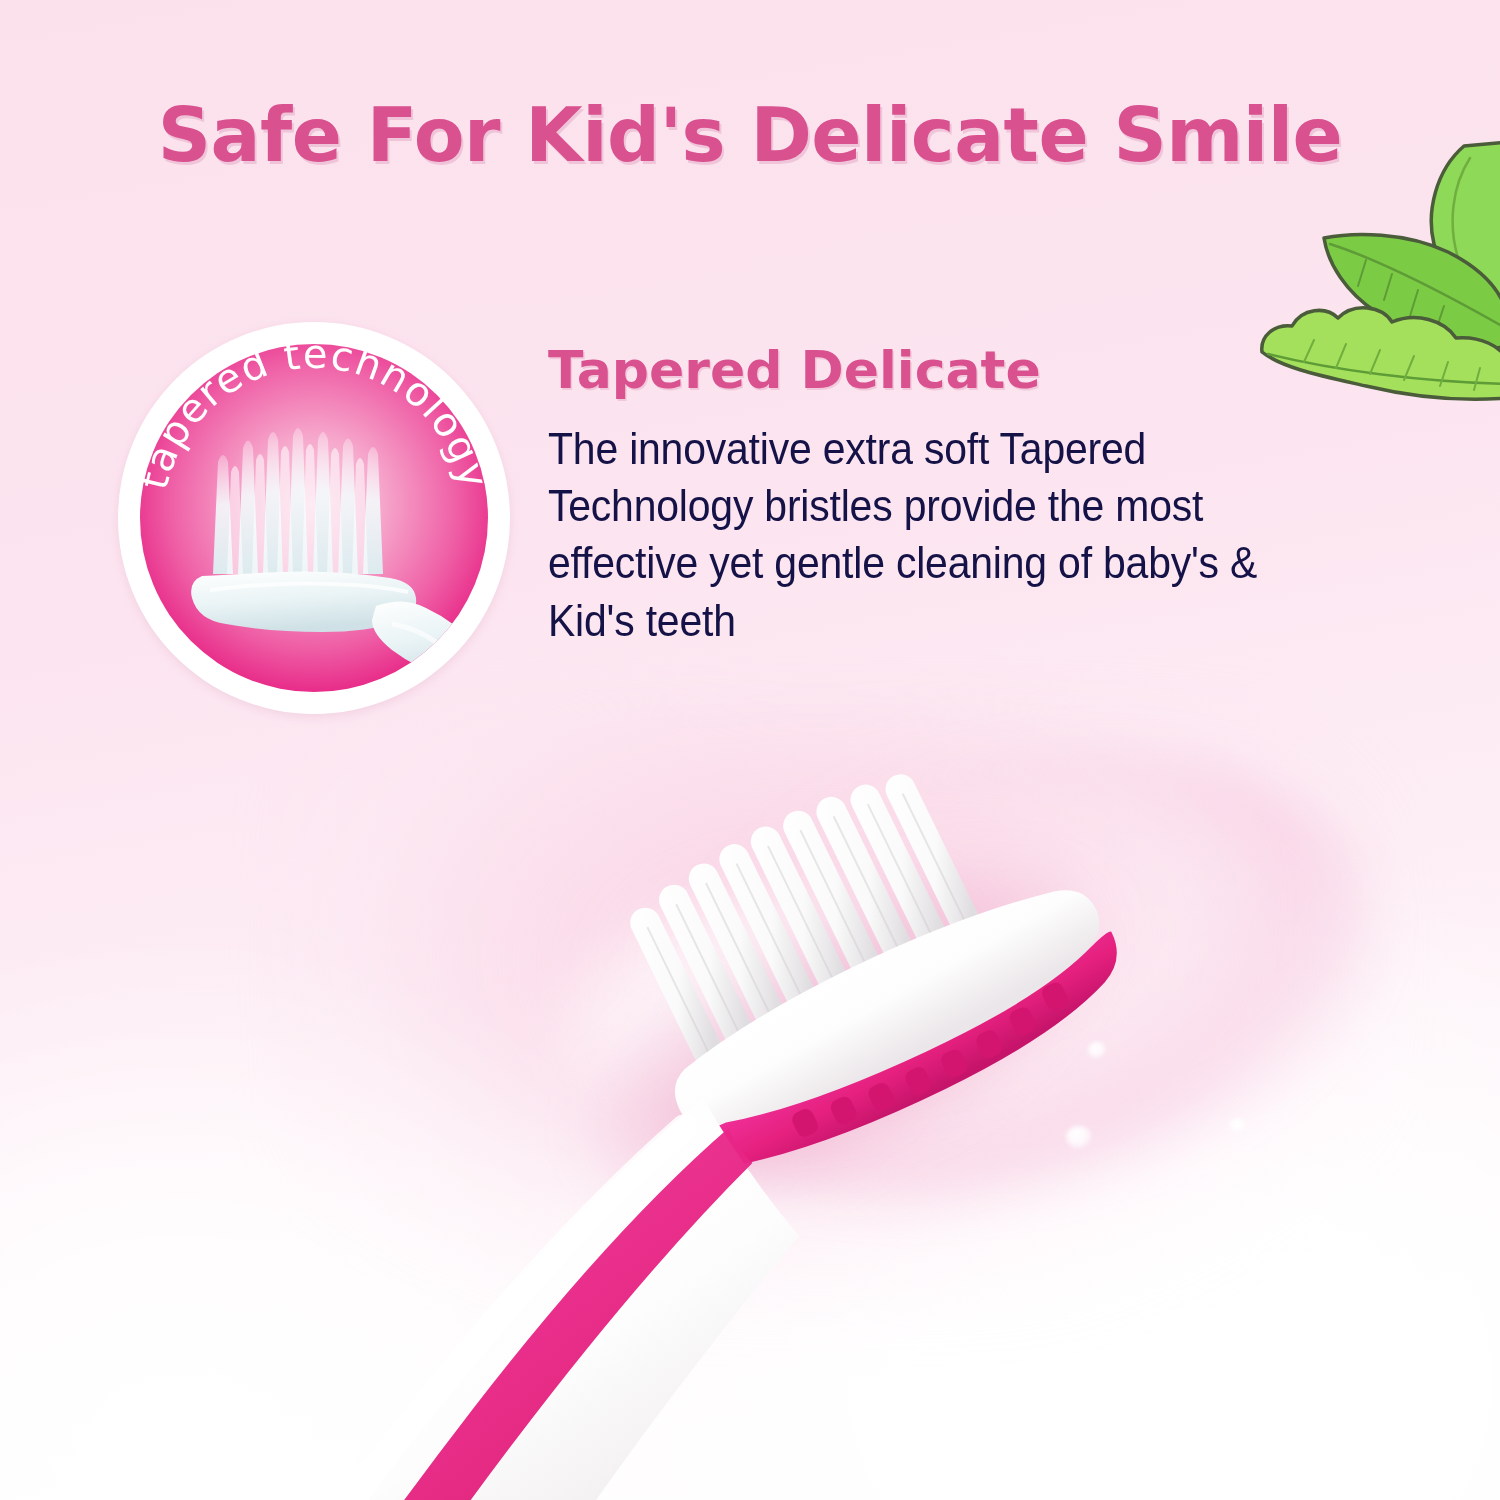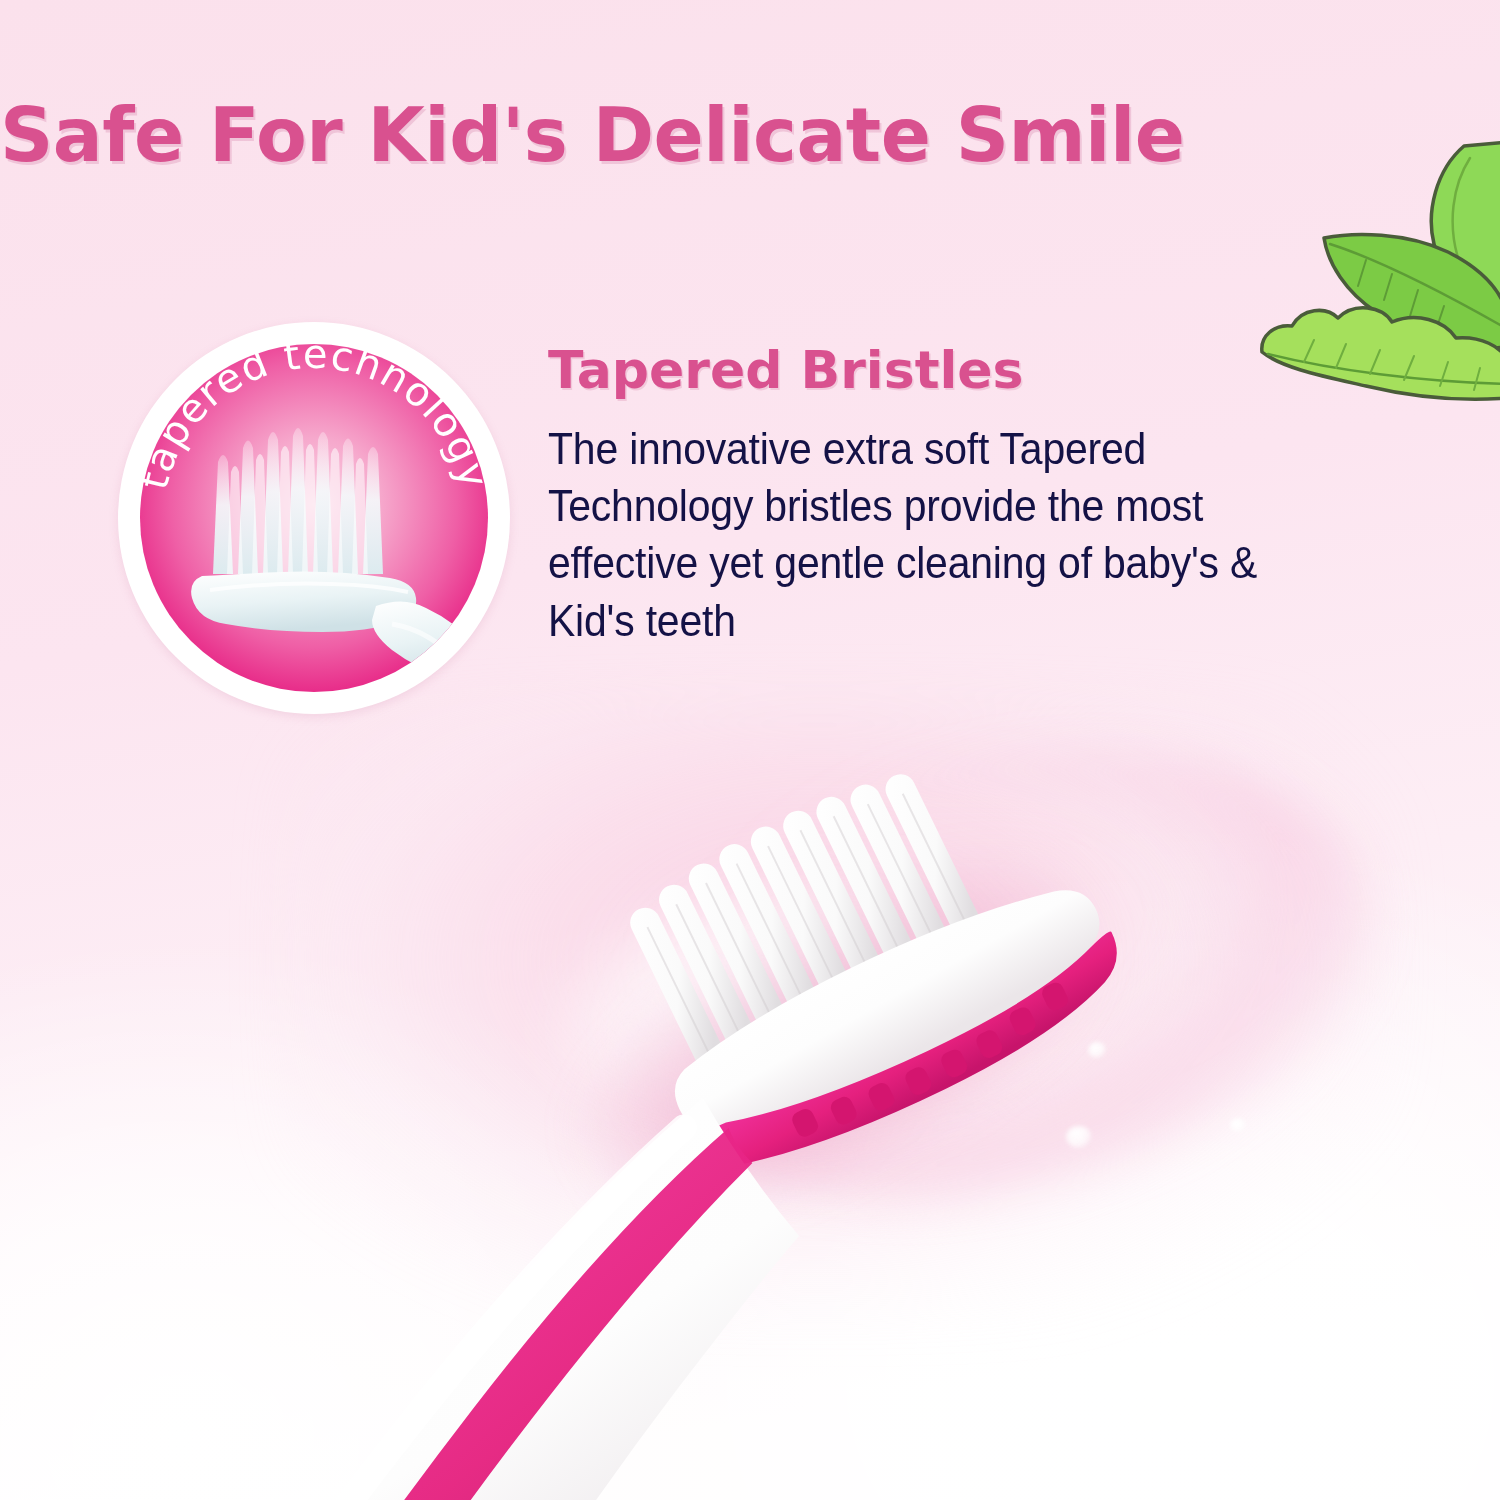--- a/index.html
+++ b/index.html
@@ -66,20 +66,21 @@
     background: radial-gradient(circle at 40% 35%, #ffffff 0%, rgba(255,255,255,0.7) 55%, rgba(255,255,255,0) 80%);
     filter: blur(2px);
   }
 
   
   .headline {
     position: absolute;
     left: 0;
     top: 92px;
     width: 1500px;
+    text-align: center;
     font-family: "DejaVu Sans", sans-serif;
     font-weight: 700;
     font-size: 74px;
     letter-spacing: -0.5px;
     color: #d9518f;
     text-shadow: 2px 3px 0 rgba(190,60,120,0.18);
     white-space: nowrap;
   }
 
   
@@ -278,21 +279,21 @@
       <defs>
         <path id="arcPath" d="M 46 196 A 150 150 0 1 1 346 196"></path>
       </defs>
       <text class="badge-arc-text">
         <textPath href="#arcPath" startOffset="50%" text-anchor="middle">tapered technology</textPath>
       </text>
     </svg>
   </div>
 
   <div class="feature">
-    <h2 class="feature-title">Tapered Bristles</h2>
+    <h2 class="feature-title">Tapered Delicate</h2>
     <p class="feature-body">The innovative extra soft Tapered Technology bristles provide the most effective yet gentle cleaning of baby's &amp; Kid's teeth</p>
   </div>
 
   <div class="brush-wrap">
     <div class="brush-shadow"></div>
     <svg class="brush" viewBox="0 0 1500 800" xmlns="http://www.w3.org/2000/svg">
       <defs>
         <linearGradient id="bodyG" x1="0" y1="0" x2="0.25" y2="1">
           <stop offset="0%" stop-color="#ffffff"></stop>
           <stop offset="50%" stop-color="#fdfdfd"></stop>

